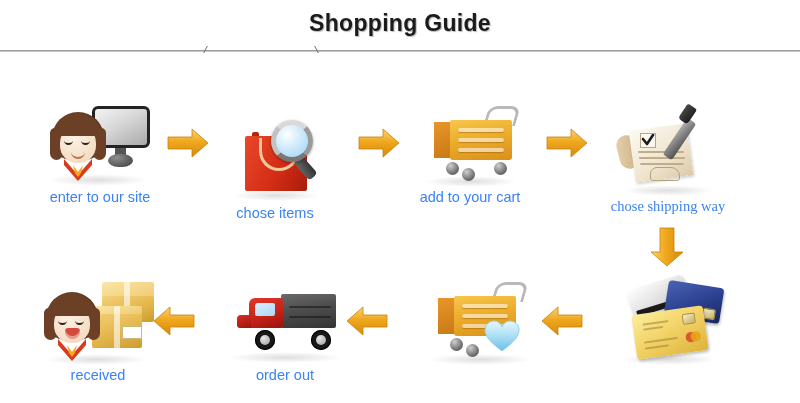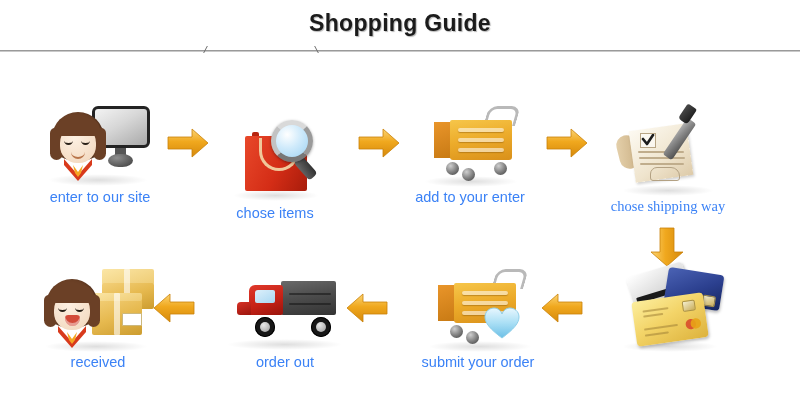--- a/index.html
+++ b/index.html
@@ -55,21 +55,21 @@
   #divider-notch-left  { left: 205px; }
   #divider-notch-right { left: 316px; transform: skewX(28deg); }
 
   
   .row {
     position: absolute;
     left: 0;
     width: 800px;
   }
   #row-top    { top: 92px;  height: 130px; }
-  #row-bottom { top: 249px; height: 125px; }
+  #row-bottom { top: 262px; height: 125px; }
 
   .step {
     position: absolute;
     width: 160px;
     text-align: center;
   }
   .step-art {
     position: relative;
     width: 160px;
     height: 95px;
@@ -500,21 +500,21 @@
       <div class="cart-handle" style="left:96px; top:14px;"></div>
       <div class="cart-basket-side" style="left:44px; top:30px;"></div>
       <div class="cart-basket-front" style="left:60px; top:28px;"></div>
       <div class="cart-slat" style="left:68px; top:36px; width:46px;"></div>
       <div class="cart-slat" style="left:68px; top:46px; width:46px;"></div>
       <div class="cart-slat" style="left:68px; top:56px; width:46px;"></div>
       <div class="cart-wheel" style="left:56px; top:70px;"></div>
       <div class="cart-wheel" style="left:72px; top:76px;"></div>
       <div class="cart-wheel" style="left:104px; top:70px;"></div>
     </div>
-    <div class="step-label">add to your enter</div>
+    <div class="step-label">add to your cart</div>
   </div>
 
   <div class="arrow" style="left:545px; top:34px;">
     <svg viewBox="0 0 44 34" xmlns="http://www.w3.org/2000/svg">
       <defs>
         <linearGradient id="agr3" x1="0" y1="0" x2="0" y2="1">
           <stop offset="0%" stop-color="#FBD474"></stop>
           <stop offset="45%" stop-color="#F0A81E"></stop>
           <stop offset="100%" stop-color="#D6890B"></stop>
         </linearGradient>
@@ -652,21 +652,20 @@
             <linearGradient id="hg1" x1="0" y1="0" x2="0" y2="1">
               <stop offset="0%" stop-color="#e8f7fe"></stop>
               <stop offset="50%" stop-color="#aadff5"></stop>
               <stop offset="100%" stop-color="#6cbfe6"></stop>
             </linearGradient>
           </defs>
           <path d="M18 31 C6 22 1 16 1 10 C1 4 6 1 10 1 C14 1 17 4 18 7 C19 4 22 1 26 1 C30 1 35 4 35 10 C35 16 30 22 18 31 Z" fill="url(#hg1)" stroke="#8fcfe9" stroke-width="1"></path>
         </svg>
       </div>
     </div>
-    <div class="step-label">submit your order</div>
   </div>
 
   <div class="arrow" style="left:540px; top:42px;">
     <svg viewBox="0 0 44 34" xmlns="http://www.w3.org/2000/svg">
       <defs>
         <linearGradient id="agl7" x1="0" y1="0" x2="0" y2="1">
           <stop offset="0%" stop-color="#FBD474"></stop>
           <stop offset="45%" stop-color="#F0A81E"></stop>
           <stop offset="100%" stop-color="#D6890B"></stop>
         </linearGradient>

